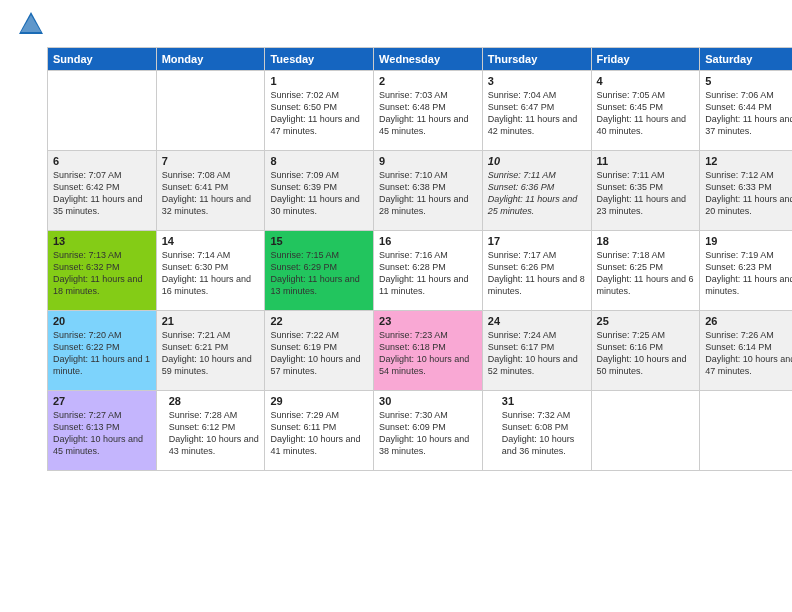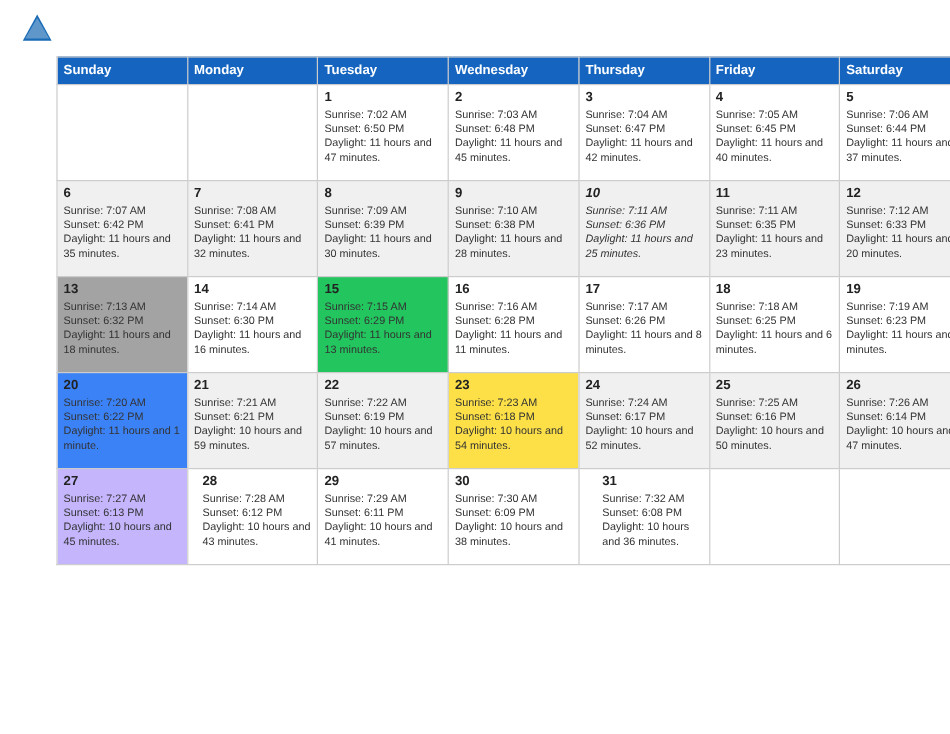--- a/index.html
+++ b/index.html
@@ -176,21 +176,21 @@
           <td style="background-color: rgb(240, 240, 240);">
             <span class="day-number">11</span>
             <div class="day-info">Sunrise: 7:11 AM<br>Sunset: 6:35 PM<br>Daylight: 11 hours and 23 minutes.</div>
           </td>
           <td style="background-color: rgb(240, 240, 240);">
             <span class="day-number">12</span>
             <div class="day-info">Sunrise: 7:12 AM<br>Sunset: 6:33 PM<br>Daylight: 11 hours and 20 minutes.</div>
           </td>
         </tr>
         <tr>
-          <td style="background-color: #a3a3a3;">
+          <td style="background-color: #84cc16;">
             <span class="day-number">13</span>
             <div class="day-info">Sunrise: 7:13 AM<br>Sunset: 6:32 PM<br>Daylight: 11 hours and 18 minutes.</div>
           </td>
           <td style="background-color: rgb(255, 255, 255);">
             <span class="day-number">14</span>
             <div class="day-info">Sunrise: 7:14 AM<br>Sunset: 6:30 PM<br>Daylight: 11 hours and 16 minutes.</div>
           </td>
           <td style="background-color: #22c55e;">
             <span class="day-number">15</span>
             <div class="day-info">Sunrise: 7:15 AM<br>Sunset: 6:29 PM<br>Daylight: 11 hours and 13 minutes.</div>
@@ -206,33 +206,33 @@
           <td style="background-color: rgb(255, 255, 255);">
             <span class="day-number">18</span>
             <div class="day-info">Sunrise: 7:18 AM<br>Sunset: 6:25 PM<br>Daylight: 11 hours and 6 minutes.</div>
           </td>
           <td style="background-color: rgb(255, 255, 255);">
             <span class="day-number">19</span>
             <div class="day-info">Sunrise: 7:19 AM<br>Sunset: 6:23 PM<br>Daylight: 11 hours and 4 minutes.</div>
           </td>
         </tr>
         <tr>
-          <td style="background-color: #3b82f6;">
+          <td style="background-color: #7dd3fc;">
             <span class="day-number">20</span>
             <div class="day-info">Sunrise: 7:20 AM<br>Sunset: 6:22 PM<br>Daylight: 11 hours and 1 minute.</div>
           </td>
           <td style="background-color: rgb(240, 240, 240);">
             <span class="day-number">21</span>
             <div class="day-info">Sunrise: 7:21 AM<br>Sunset: 6:21 PM<br>Daylight: 10 hours and 59 minutes.</div>
           </td>
           <td style="background-color: rgb(240, 240, 240);">
             <span class="day-number">22</span>
             <div class="day-info">Sunrise: 7:22 AM<br>Sunset: 6:19 PM<br>Daylight: 10 hours and 57 minutes.</div>
           </td>
-          <td style="background-color: #fde047;">
+          <td style="background-color: #f9a8d4;">
             <span class="day-number">23</span>
             <div class="day-info">Sunrise: 7:23 AM<br>Sunset: 6:18 PM<br>Daylight: 10 hours and 54 minutes.</div>
           </td>
           <td style="background-color: rgb(240, 240, 240);">
             <span class="day-number">24</span>
             <div class="day-info">Sunrise: 7:24 AM<br>Sunset: 6:17 PM<br>Daylight: 10 hours and 52 minutes.</div>
           </td>
           <td style="background-color: rgb(240, 240, 240);">
             <span class="day-number">25</span>
             <div class="day-info">Sunrise: 7:25 AM<br>Sunset: 6:16 PM<br>Daylight: 10 hours and 50 minutes.</div>

